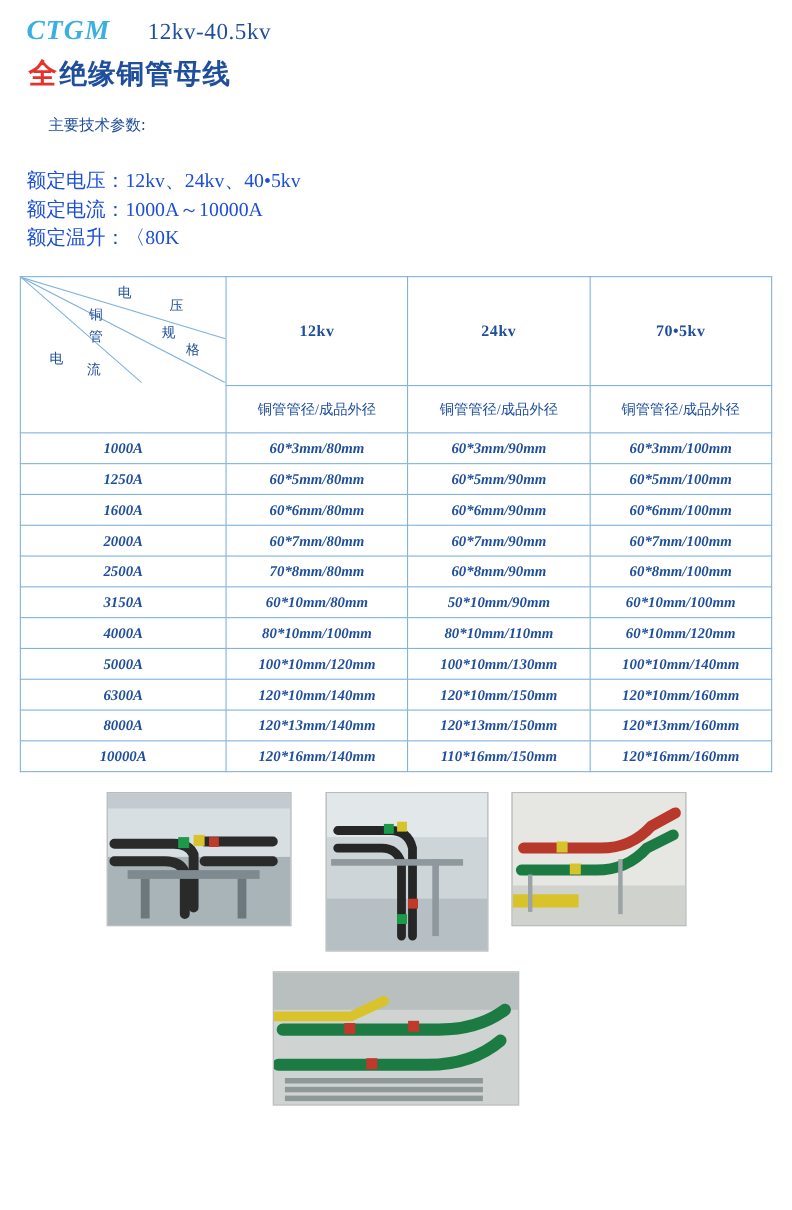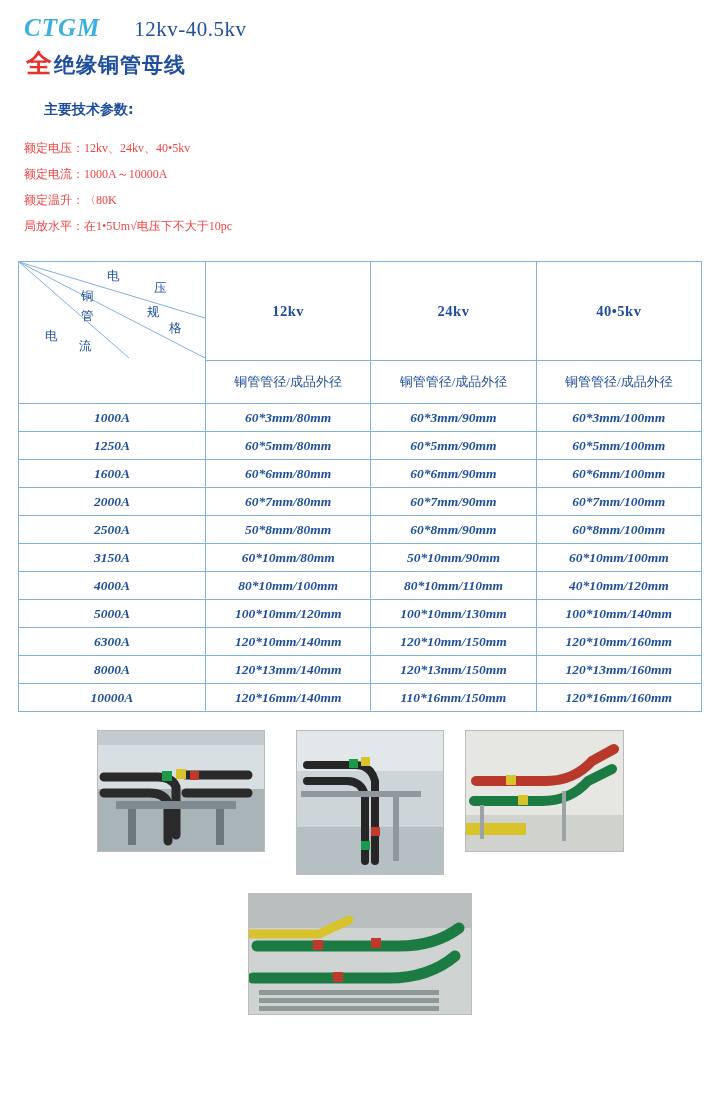--- a/index.html
+++ b/index.html
@@ -50,40 +50,40 @@
   .title-red {
     font-family: "DejaVu Sans", sans-serif;
     font-weight: bold;
     font-size: 26px;
     color: #e8312b;
     line-height: 1;
   }
   .title-blue {
     font-family: "DejaVu Sans", sans-serif;
     font-weight: bold;
-    font-size: 21px;
+    font-size: 25px;
     color: #1f4e9c;
     margin-left: 2px;
     letter-spacing: 1px;
     text-align: right;
   }
 
   
   .params-title {
     margin: 22px 0 0 44px;
     font-family: "DejaVu Sans", sans-serif;
-    font-weight: bold;
+    font-weight: normal;
     font-size: 14px;
     color: #1f4e9c;
   }
   .params {
-    margin: 16px 0 0 24px;
-    font-size: 12px;
+    margin: 28px 0 0 24px;
+    font-size: 18px;
     line-height: 26px;
-    color: #ef4444;
+    color: #1d4ed8;
   }
   .params .row {
     white-space: nowrap;
   }
   .params .indent {
     padding-left: 92px;
   }
 
   
   .table-wrap {
@@ -191,21 +191,20 @@
   <div class="title-line">
     <span class="title-red">全</span>
     <span class="title-blue">绝缘铜管母线</span>
   </div>
 
   <div class="params-title">主要技术参数:</div>
   <div class="params">
     <div class="row">额定电压：12kv、24kv、40•5kv</div>
     <div class="row">额定电流：1000A～10000A</div>
     <div class="row">额定温升：〈80K</div>
-    <div class="row">局放水平：在1•5Um√电压下不大于10pc</div>
   </div>
 
   <div class="table-wrap">
     <table class="spec">
       <tbody>
           <tr>
         <td class="corner-cell" rowspan="2">
           <div class="corner-box">
             <svg width="186" height="96" viewBox="0 0 186 96">
               <line x1="0" y1="0" x2="186" y2="56" stroke="#7fb2dd" stroke-width="1"></line>
@@ -217,21 +216,21 @@
             <span class="cl-tg1">铜</span>
             <span class="cl-tg2">管</span>
             <span class="cl-gg1">规</span>
             <span class="cl-gg2">格</span>
             <span class="cl-dl1">电</span>
             <span class="cl-dl2">流</span>
           </div>
         </td>
         <td class="kv-head">12kv</td>
         <td class="kv-head">24kv</td>
-        <td class="kv-head">40•5kv</td>
+        <td class="kv-head">70•5kv</td>
       </tr>
       <tr class="subhead">
         <td>铜管管径/成品外径</td>
         <td>铜管管径/成品外径</td>
         <td>铜管管径/成品外径</td>
       </tr>
 
       <tr class="data">
         <td>1000A</td>
         <td>60*3mm/80mm</td>
@@ -251,35 +250,35 @@
         <td>60*6mm/100mm</td>
       </tr>
       <tr class="data">
         <td>2000A</td>
         <td>60*7mm/80mm</td>
         <td>60*7mm/90mm</td>
         <td>60*7mm/100mm</td>
       </tr>
       <tr class="data">
         <td>2500A</td>
-        <td>50*8mm/80mm</td>
+        <td>70*8mm/80mm</td>
         <td>60*8mm/90mm</td>
         <td>60*8mm/100mm</td>
       </tr>
       <tr class="data">
         <td>3150A</td>
         <td>60*10mm/80mm</td>
         <td>50*10mm/90mm</td>
         <td>60*10mm/100mm</td>
       </tr>
       <tr class="data">
         <td>4000A</td>
         <td>80*10mm/100mm</td>
         <td>80*10mm/110mm</td>
-        <td>40*10mm/120mm</td>
+        <td>60*10mm/120mm</td>
       </tr>
       <tr class="data">
         <td>5000A</td>
         <td>100*10mm/120mm</td>
         <td>100*10mm/130mm</td>
         <td>100*10mm/140mm</td>
       </tr>
       <tr class="data">
         <td>6300A</td>
         <td>120*10mm/140mm</td>

